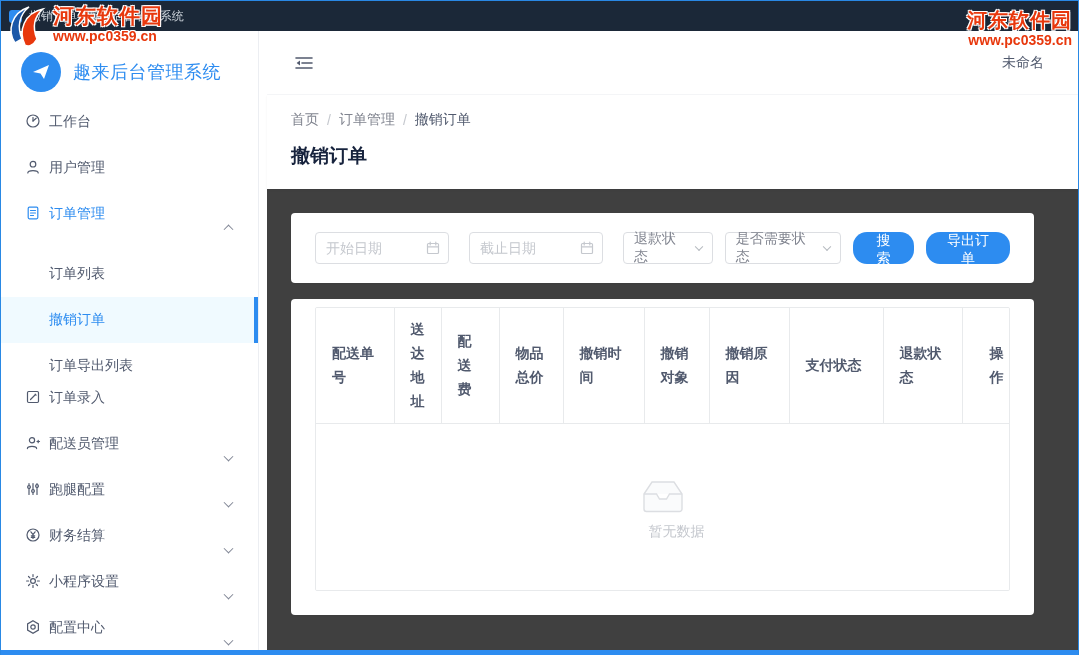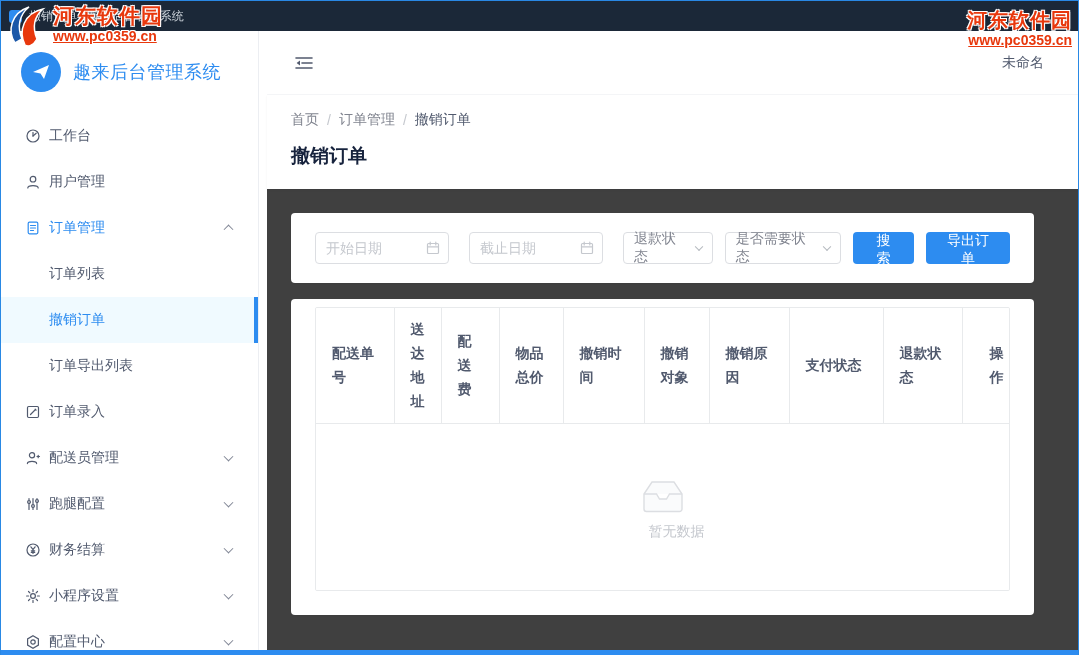--- a/index.html
+++ b/index.html
@@ -20,21 +20,21 @@
 
   
   .app { display: flex; height: 625px; gap: 8px; }
 
   
   .sidebar { width: 258px; background: #fff; border-right: 1px solid #eceef2; flex: 0 0 auto; overflow: hidden; }
   .logo-area { height: 82px; display: flex; align-items: center; padding-left: 20px; gap: 12px; cursor: pointer; }
   .logo-circle { width: 40px; height: 40px; border-radius: 50%; background: #2d8cf0; display: flex; align-items: center; justify-content: center; flex: 0 0 auto; }
   .logo-text { color: #2d8cf0; font-size: 18px; letter-spacing: 0.5px; white-space: nowrap; }
   .menu { }
-  .menu-item { position: relative; height: 46px; display: flex; align-items: center; padding-left: 24px; cursor: pointer; color: #515a6e; font-family: Liberation Mono, monospace; }
+  .menu-item { position: relative; height: 46px; display: flex; padding-left: 24px; cursor: pointer; color: #515a6e; font-family: Liberation Mono, monospace; }
   .menu-item .mi-icon { width: 16px; height: 16px; margin-right: 8px; display: inline-flex; }
   .menu-item .mi-label { font-size: 14px; }
   .menu-item.is-open { color: #2d8cf0; }
   .submenu-item { position: relative; height: 46px; display: flex; align-items: center; padding-left: 48px; cursor: pointer; color: #515a6e; font-size: 14px; }
   .submenu-item.active { background: #f0faff; color: #2d8cf0; }
   .submenu-item.active .active-bar { position: absolute; right: 0; top: 0; width: 4px; height: 100%; background: #2d8cf0; }
   .chev { position: absolute; right: 26px; top: 50%; width: 7px; height: 7px; border-right: 1.6px solid #808695; border-bottom: 1.6px solid #808695; }
   .chev.down { transform: translateY(-70%) rotate(45deg); }
   .chev.up { transform: translateY(-30%) rotate(-135deg); }
 
@@ -55,41 +55,41 @@
 
   
   .card { background: #fff; border-radius: 4px; box-shadow: 0 1px 2px rgba(0,0,0,0.04); }
   .filter-card { height: 70px; display: flex; align-items: center; padding: 0 24px; margin-bottom: 16px; }
   .date-input-wrap { position: relative; margin-right: 20px; }
   .date-input { width: 134px; height: 32px; border: 1px solid #dcdee2; border-radius: 4px; padding: 0 30px 0 10px; font-size: 14px; color: #515a6e; outline: none; font-family: inherit; background: #fff; }
   .date-input::placeholder { color: #c5c8ce; }
   .cal-icon { position: absolute; right: 8px; top: 8px; width: 16px; height: 16px; pointer-events: none; }
   .select { position: relative; height: 32px; border: 1px solid #dcdee2; border-radius: 4px; background: #fff; display: flex; align-items: center; padding: 0 26px 0 10px; color: #80848f; font-size: 14px; cursor: pointer; margin-right: 12px; }
   .select .sel-chev { position: absolute; right: 10px; top: 50%; width: 6px; height: 6px; border-right: 1.4px solid #b5b9bf; border-bottom: 1.4px solid #b5b9bf; transform: translateY(-70%) rotate(45deg); }
-  .btn { height: 32px; border: none; border-radius: 4px; background: #2d8cf0; color: #fff; font-size: 14px; padding: 0 16px; cursor: pointer; font-family: inherit; }
+  .btn { height: 32px; border: none; border-radius: 14px; background: #2d8cf0; color: #fff; font-size: 14px; padding: 0 16px; cursor: pointer; font-family: inherit; }
   .btn.search { margin-right: 12px; }
 
   
   .table-card { padding: 8px 24px 24px 24px; }
   .table-box { border: 1px solid #e8eaec; border-radius: 2px; overflow: hidden; }
   table.grid { width: 100%; border-collapse: collapse; table-layout: fixed; }
   table.grid th { height: 115px; border-right: 1px solid #e8eaec; border-bottom: 1px solid #e8eaec; background: #fff; color: #515a6e; font-size: 14px; font-weight: 600; text-align: left; vertical-align: middle; padding: 8px 16px; line-height: 24px; word-break: break-all; }
   table.grid th:last-child { border-right: none; padding-left: 27px; }
   .empty-area { height: 166px; display: flex; flex-direction: column; align-items: center; justify-content: center; background: #fff; }
   .empty-text { color: #c5c8ce; font-size: 14px; margin-top: 10px; margin-left: 28px; }
 
   
   .bottom-bar { position: absolute; left: 0; right: 0; bottom: 0; height: 5px; background: #2d8cf0; z-index: 30; }
 
   
   .wm { position: absolute; z-index: 40; pointer-events: none; }
   .wm-left { top: 2px; left: 4px; display: flex; align-items: flex-start; gap: 6px; }
   .wm-right { top: 7px; right: 6px; text-align: right; }
   .wm-name { color: #e8380d; font-size: 21px; font-weight: bold; letter-spacing: 1px; text-shadow: -1px -1px 0 #fff, 1px -1px 0 #fff, -1px 1px 0 #fff, 1px 1px 0 #fff; line-height: 1.2; }
-  .wm-url { color: #e8380d; font-size: 14px; font-weight: bold; text-shadow: -1px -1px 0 #fff, 1px -1px 0 #fff, -1px 1px 0 #fff, 1px 1px 0 #fff; line-height: 1.2; text-decoration: underline; }
+  .wm-url { color: #e8380d; font-size: 14px; font-weight: bold; text-shadow: -1px -1px 0 #fff, 1px -1px 0 #fff, -1px 1px 0 #fff, 1px 1px 0 #fff; line-height: 1.2; }
   .wm-right .wm-name { font-size: 20px; }
 
   svg { display: block; }
 </style>
 </head>
 <body>
 
 <div class="window">
 
   <div class="titlebar">

